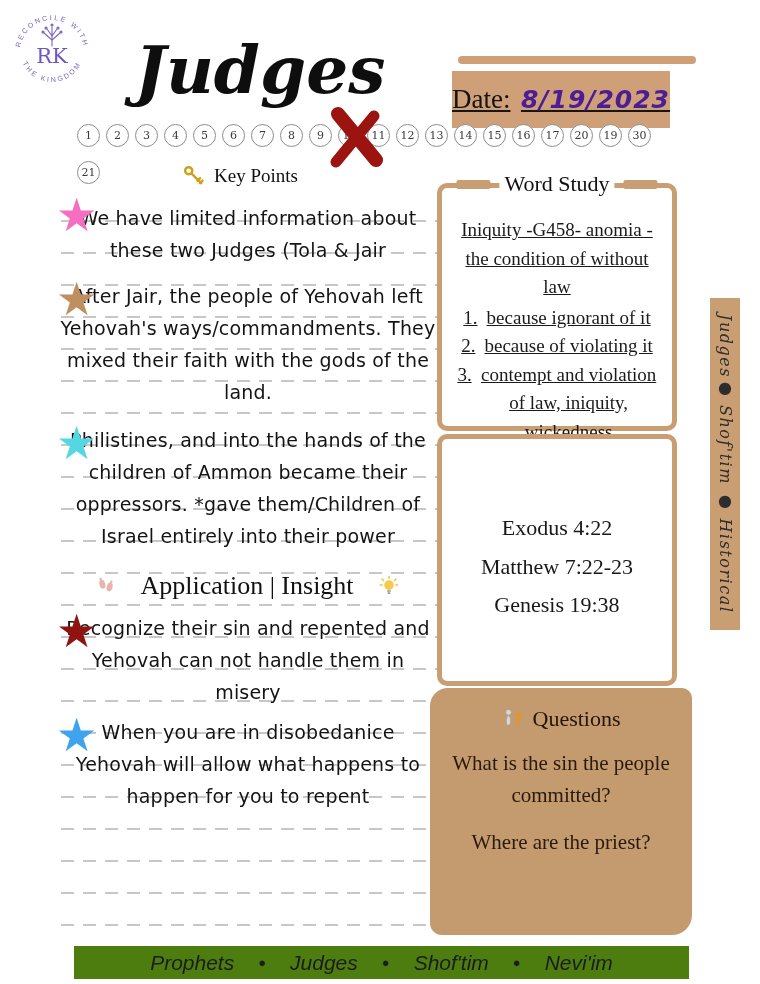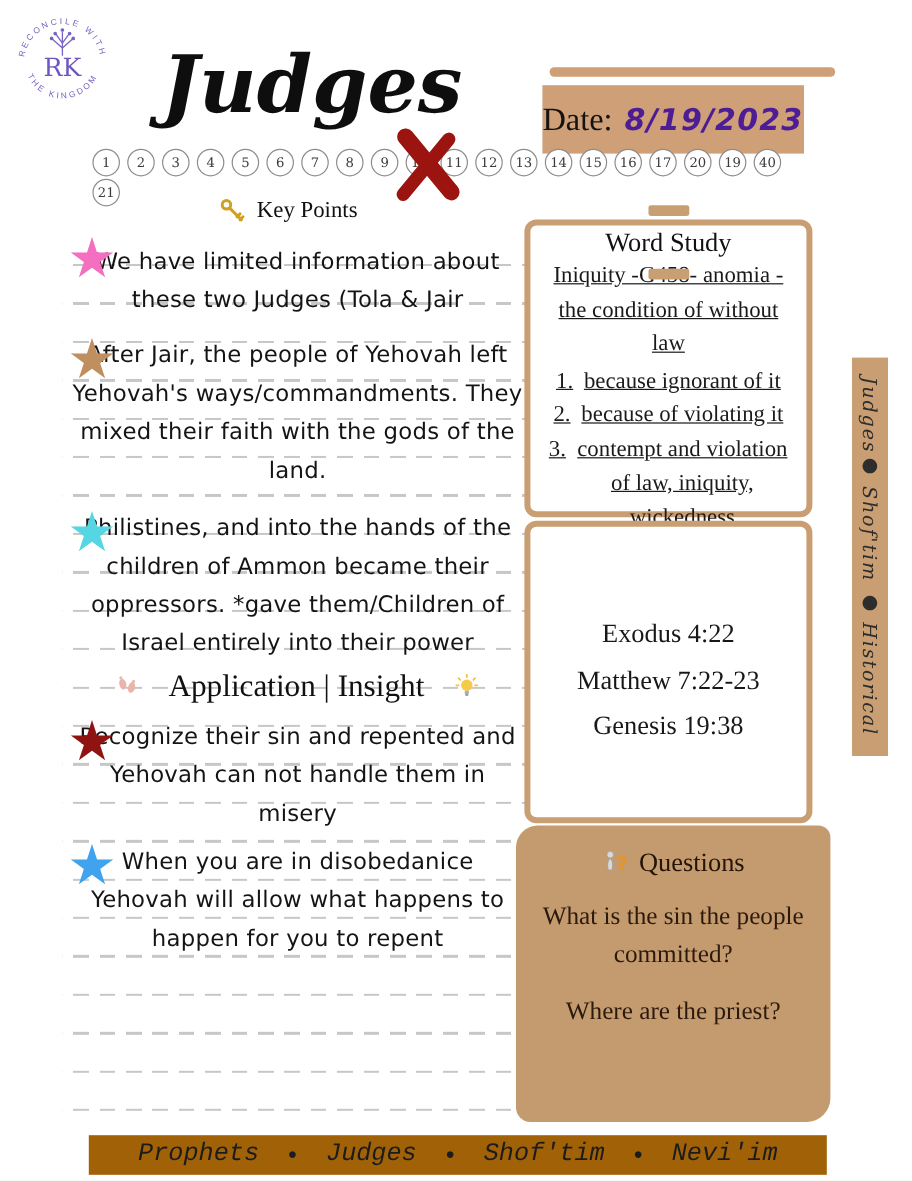--- a/index.html
+++ b/index.html
@@ -15,29 +15,29 @@
   
   .main-title {
     position:absolute; left:90px; top:34px; width:340px; text-align:center;
     font-family:"DejaVu Serif", serif; font-style:italic; font-weight:600;
     font-size:66px; line-height:1.1; color:#0e0e0e;
   }
   .date-strip { position:absolute; left:458px; top:56px; width:238px; height:8px;
     background:#cfa077; border-radius:4px; }
   .date-box {
     position:absolute; left:452px; top:71px; width:218px; height:57px;
-    background:#cfa077; display:flex; align-items:center; justify-content:flex-start; gap:10px;
+    background:#cfa077; display:flex; align-items:center; justify-content:space-between; gap:10px;text-decoration:underline;
   }
   .date-label { font-family:"Liberation Serif", serif; font-size:27px; color:#131313; }
   .date-value { font-family:"DejaVu Sans", sans-serif; font-weight:bold; font-style:oblique;
     font-size:25px; letter-spacing:1px; color:#4c1d95; }
 
   
   .tracker-row1 { position:absolute; left:77px; top:124px; display:flex; gap:6px; }
-  .tracker-row2 { position:absolute; left:77px; top:149px; display:flex;justify-content:flex-end; }
+  .tracker-row2 { position:absolute; left:77px; top:161px; display:flex;justify-content:flex-end; }
   .circle {
     width:23px; height:23px; box-sizing:border-box; border:1.5px solid #8d8d8d;
     border-radius:50%; background:#fff; display:flex; align-items:center; justify-content:center;
     font-family:"DejaVu Serif", serif; font-size:11px; color:#3a3a3a;
   }
   .x-mark { position:absolute; left:327px; top:105px; width:60px; height:64px; }
 
   
   .kp-header {
     position:absolute; left:60px; top:164px; width:360px;
@@ -62,35 +62,35 @@
     position:absolute; left:4px; top:-4px; font-size:46px; line-height:1;
     font-family:"DejaVu Sans", sans-serif;
   }
   .note-1 { padding-top:6px; }
   .note-2 { margin-top:14px; }
   .note-3 { margin-top:16px; }
   .note-4 { }
   .note-5 { margin-top:8px; }
 
   .app-header {
-    margin-bottom:6px; height:40px;
+    margin-top:14px; margin-bottom:6px; height:40px;
     display:flex; align-items:center; justify-content:center; gap:24px;
     font-family:"Liberation Serif", serif; font-size:26px; color:#111;
   }
 
   
   .tan-box {
     position:absolute; box-sizing:border-box; background:#fff;
     border:5px solid #c99e72; border-radius:10px;
   }
   .ws-box { left:437px; top:183px; width:240px; height:248px; }
   .cr-box { left:437px; top:434px; width:240px; height:252px; }
   .legend {
     position:absolute; top:-17px; left:50%; transform:translateX(-50%);
-    display:flex; align-items:center; gap:9px; white-space:nowrap;flex-direction:column;
+    display:flex; align-items:center; gap:9px; white-space:nowrap;
   }
   .legend-bar { width:34px; height:9px; background:#c99e72; border-radius:2px; }
   .legend-text {
     background:#ffffff; padding:0 5px; font-family:"Liberation Serif", serif;
     font-size:22px; color:#111;
   }
   .ws-content {
     padding:28px 8px 0; text-align:center;
     font-family:"Liberation Serif", serif; font-size:19px; line-height:1.5; color:#1a1a1a;text-decoration:underline;
   }
@@ -121,22 +121,22 @@
     position:absolute; left:710px; top:298px; width:30px; height:332px;
     background:#c99e72; display:flex; align-items:center; justify-content:center;
     writing-mode:vertical-rl;
     font-family:"DejaVu Serif", serif; font-style:italic; font-size:16px;
     letter-spacing:1.5px; color:#2d2d2d; white-space:nowrap;
   }
 
   
   .footer {
     position:absolute; left:74px; top:946px; width:615px; height:33px;
-    background:#a16207; display:flex; align-items:center; justify-content:center; gap:24px;
-    font-family:Liberation Mono, monospace; font-style:italic; font-size:21px; color:#1c1c1c;
+    background:#4d7c0f; display:flex; align-items:center; justify-content:center; gap:24px;
+    font-family:Liberation Sans, sans-serif; font-style:italic; font-size:21px; color:#1c1c1c;
   }
   .footer .sep { font-style:normal; font-size:13px; line-height:1; }
 
   .inline-icon { display:inline-flex; align-items:center; }
 </style>
 </head>
 <body>
 
 <div id="page">
 
@@ -185,21 +185,21 @@
     <span class="circle">10</span>
     <span class="circle">11</span>
     <span class="circle">12</span>
     <span class="circle">13</span>
     <span class="circle">14</span>
     <span class="circle">15</span>
     <span class="circle">16</span>
     <span class="circle">17</span>
     <span class="circle">20</span>
     <span class="circle">19</span>
-    <span class="circle">40</span>
+    <span class="circle">30</span>
   </div>
   <div class="tracker-row2">
     <span class="circle">21</span>
   </div>
   <div class="x-mark">
     <svg viewBox="0 0 60 64" width="60" height="64">
       <path d="M11 9 L49 55" stroke="#9c1410" stroke-width="14" stroke-linecap="round" fill="none"></path>
       <path d="M47 11 L9 57" stroke="#9c1410" stroke-width="11" stroke-linecap="round" fill="none"></path>
     </svg>
   </div>

